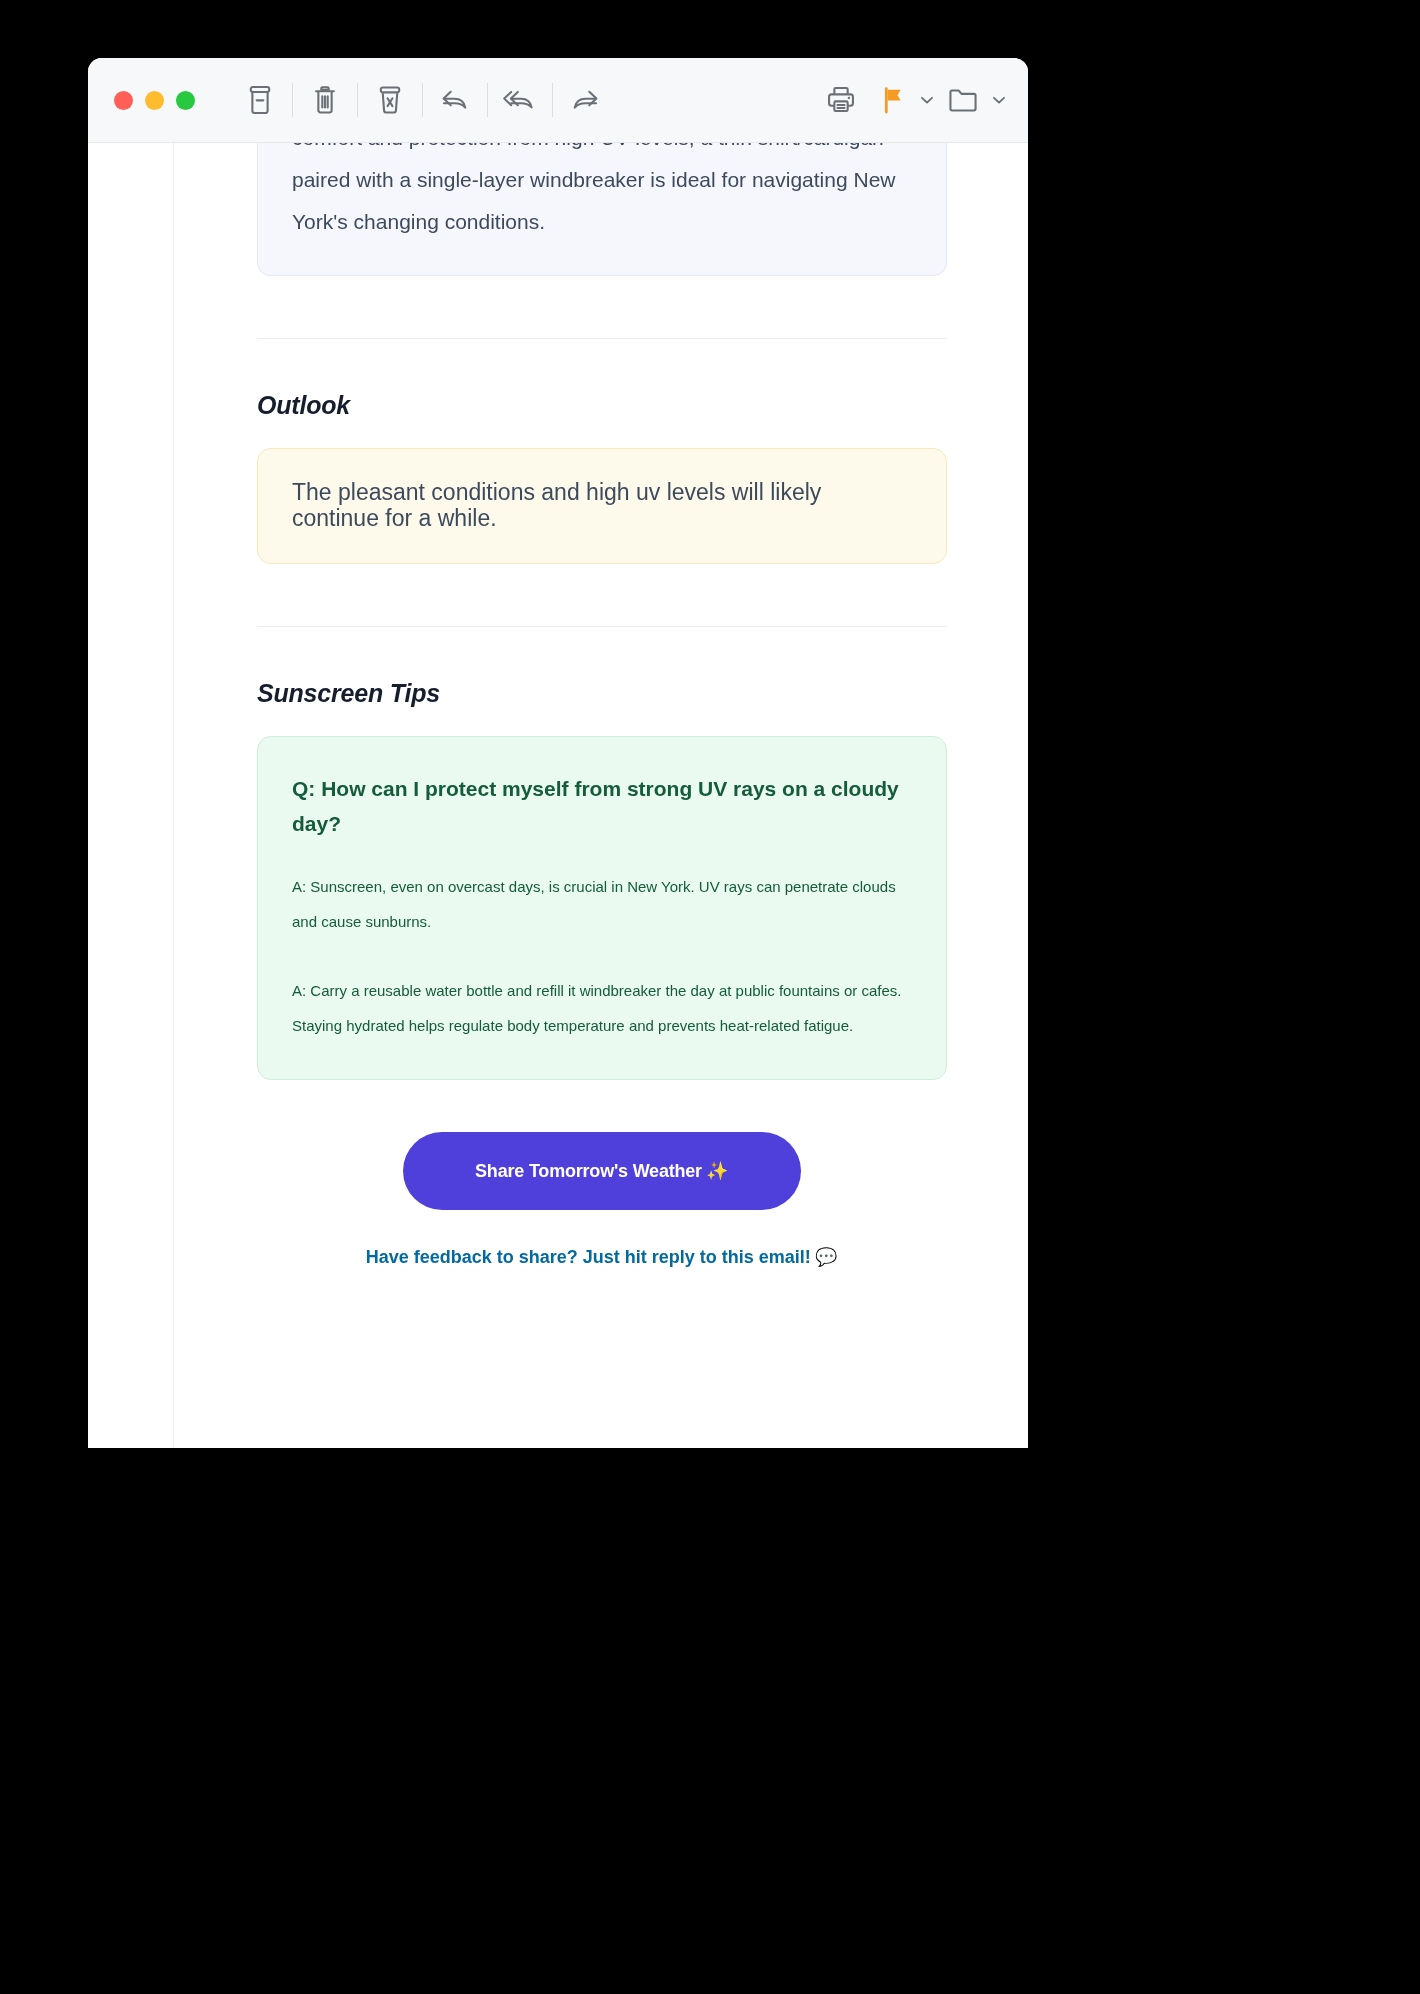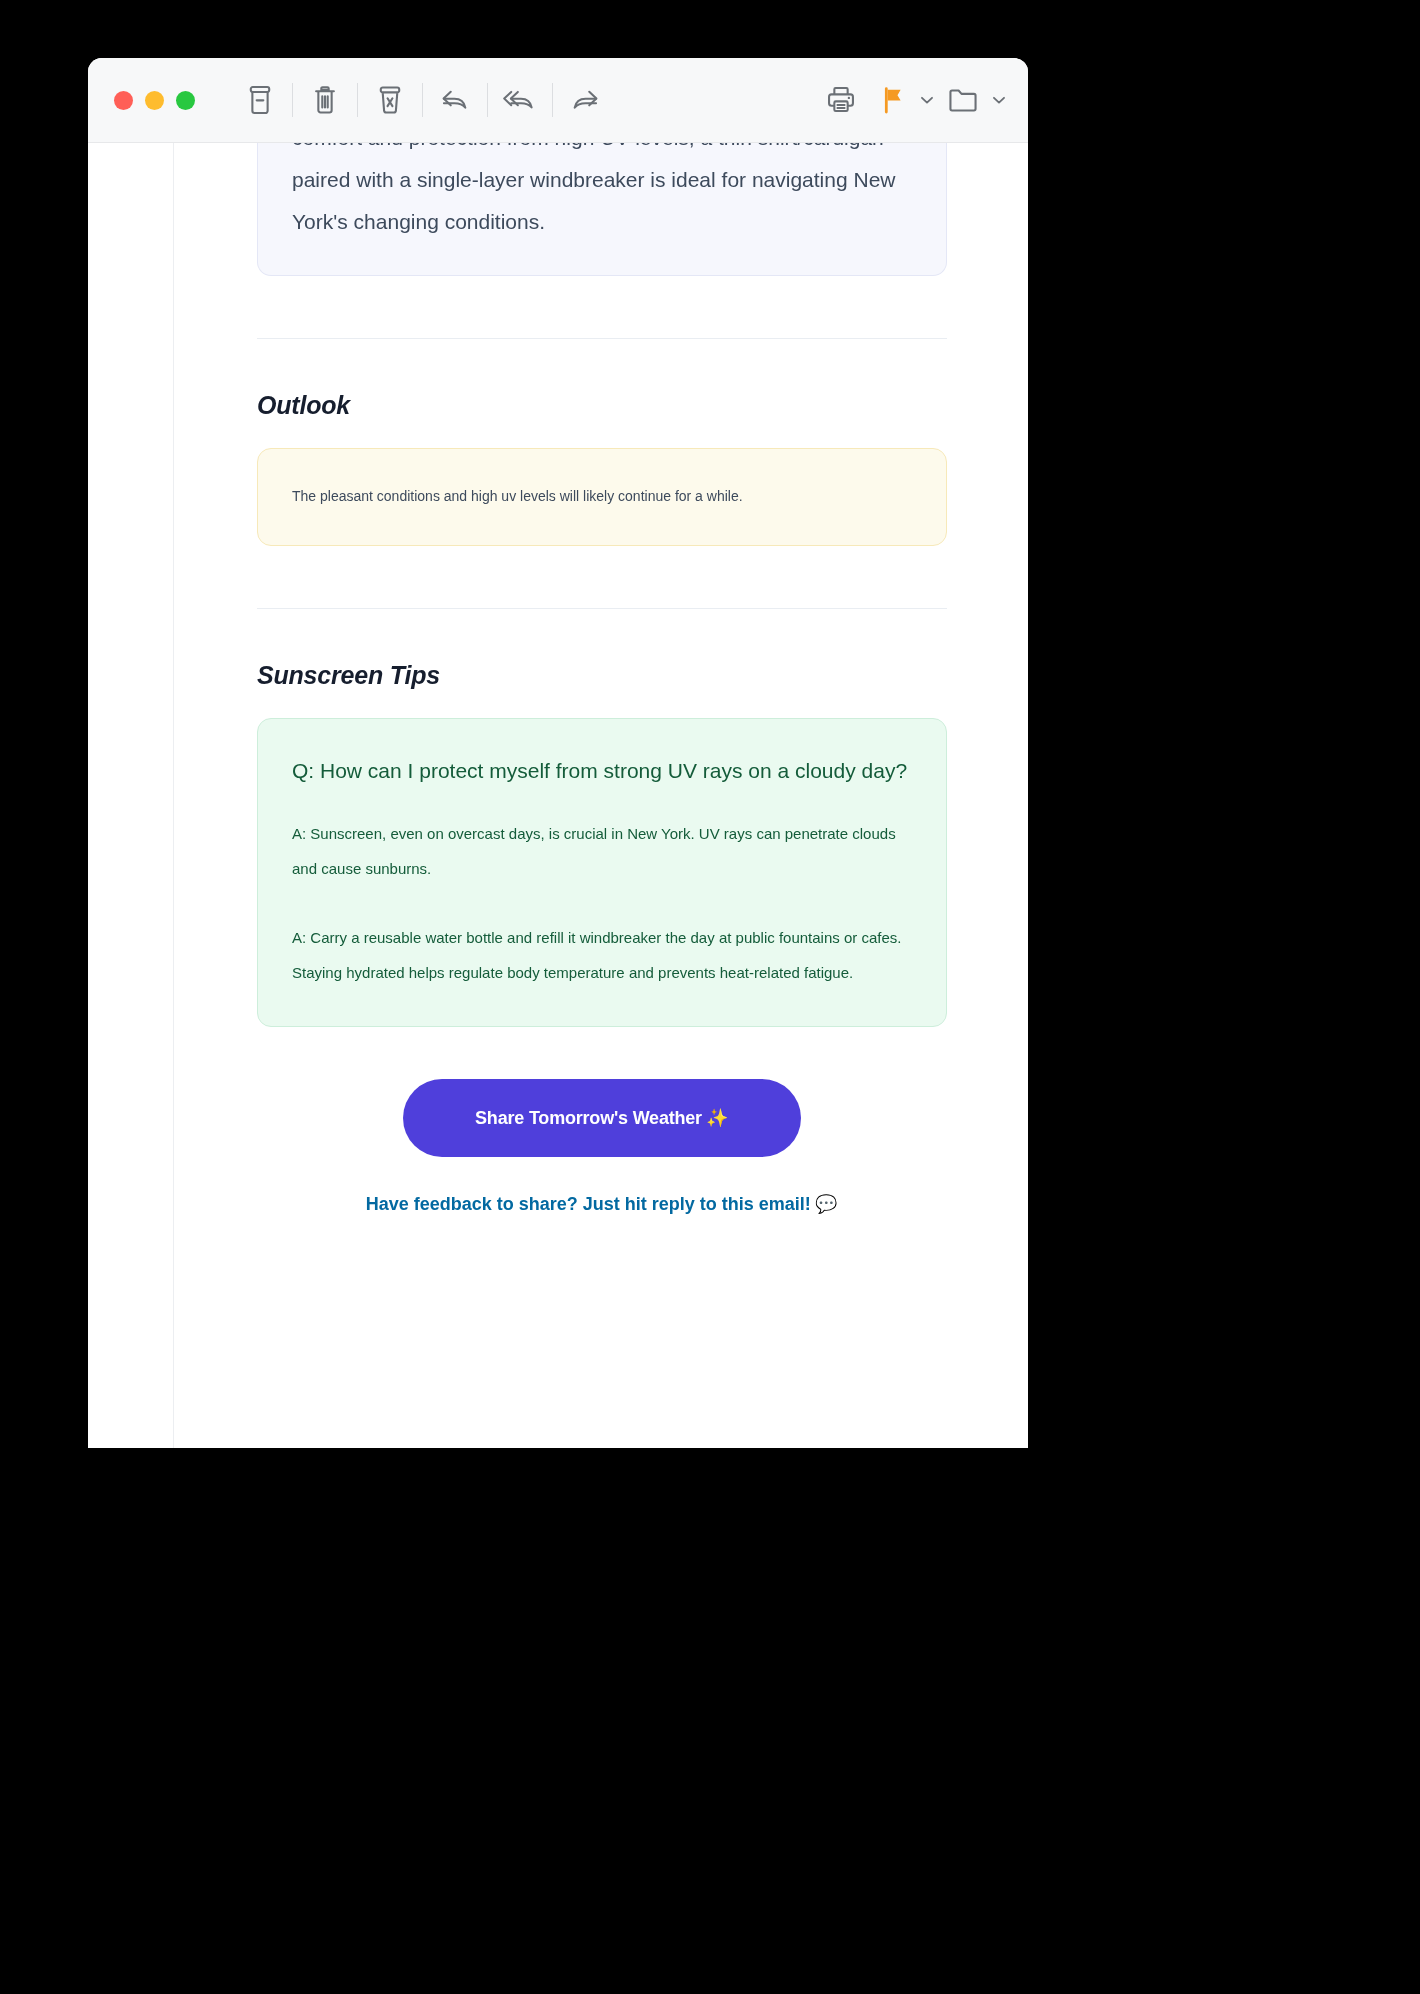--- a/index.html
+++ b/index.html
@@ -106,33 +106,33 @@
   .card {
     border-radius: 14px;
     margin-top: 28px;
     padding: 30px 34px 32px 34px;
   }
   .card.yellow {
     background: #fdfaec;
     border: 1px solid #f7e9b9;
   }
   .card.yellow p {
-    font-size: 14px;
-    line-height: 34px;
+    font-size: 23px;
+    line-height: 26px;
     color: #3d4a5c;
   }
   .card.green {
     background: #eafaf0;
     border: 1px solid #cdeedb;
     padding: 34px 34px 36px 34px;
   }
   .qa-q {
     font-size: 21px;
     line-height: 35px;
-    font-weight: normal;
+    font-weight: bold;
     color: #145c3a;
   }
   .qa-a {
     font-size: 15px;
     line-height: 35px;
     color: #145c3a;
     margin-top: 28px;
   }
   .qa-block + .qa-block { margin-top: 34px; }
 

